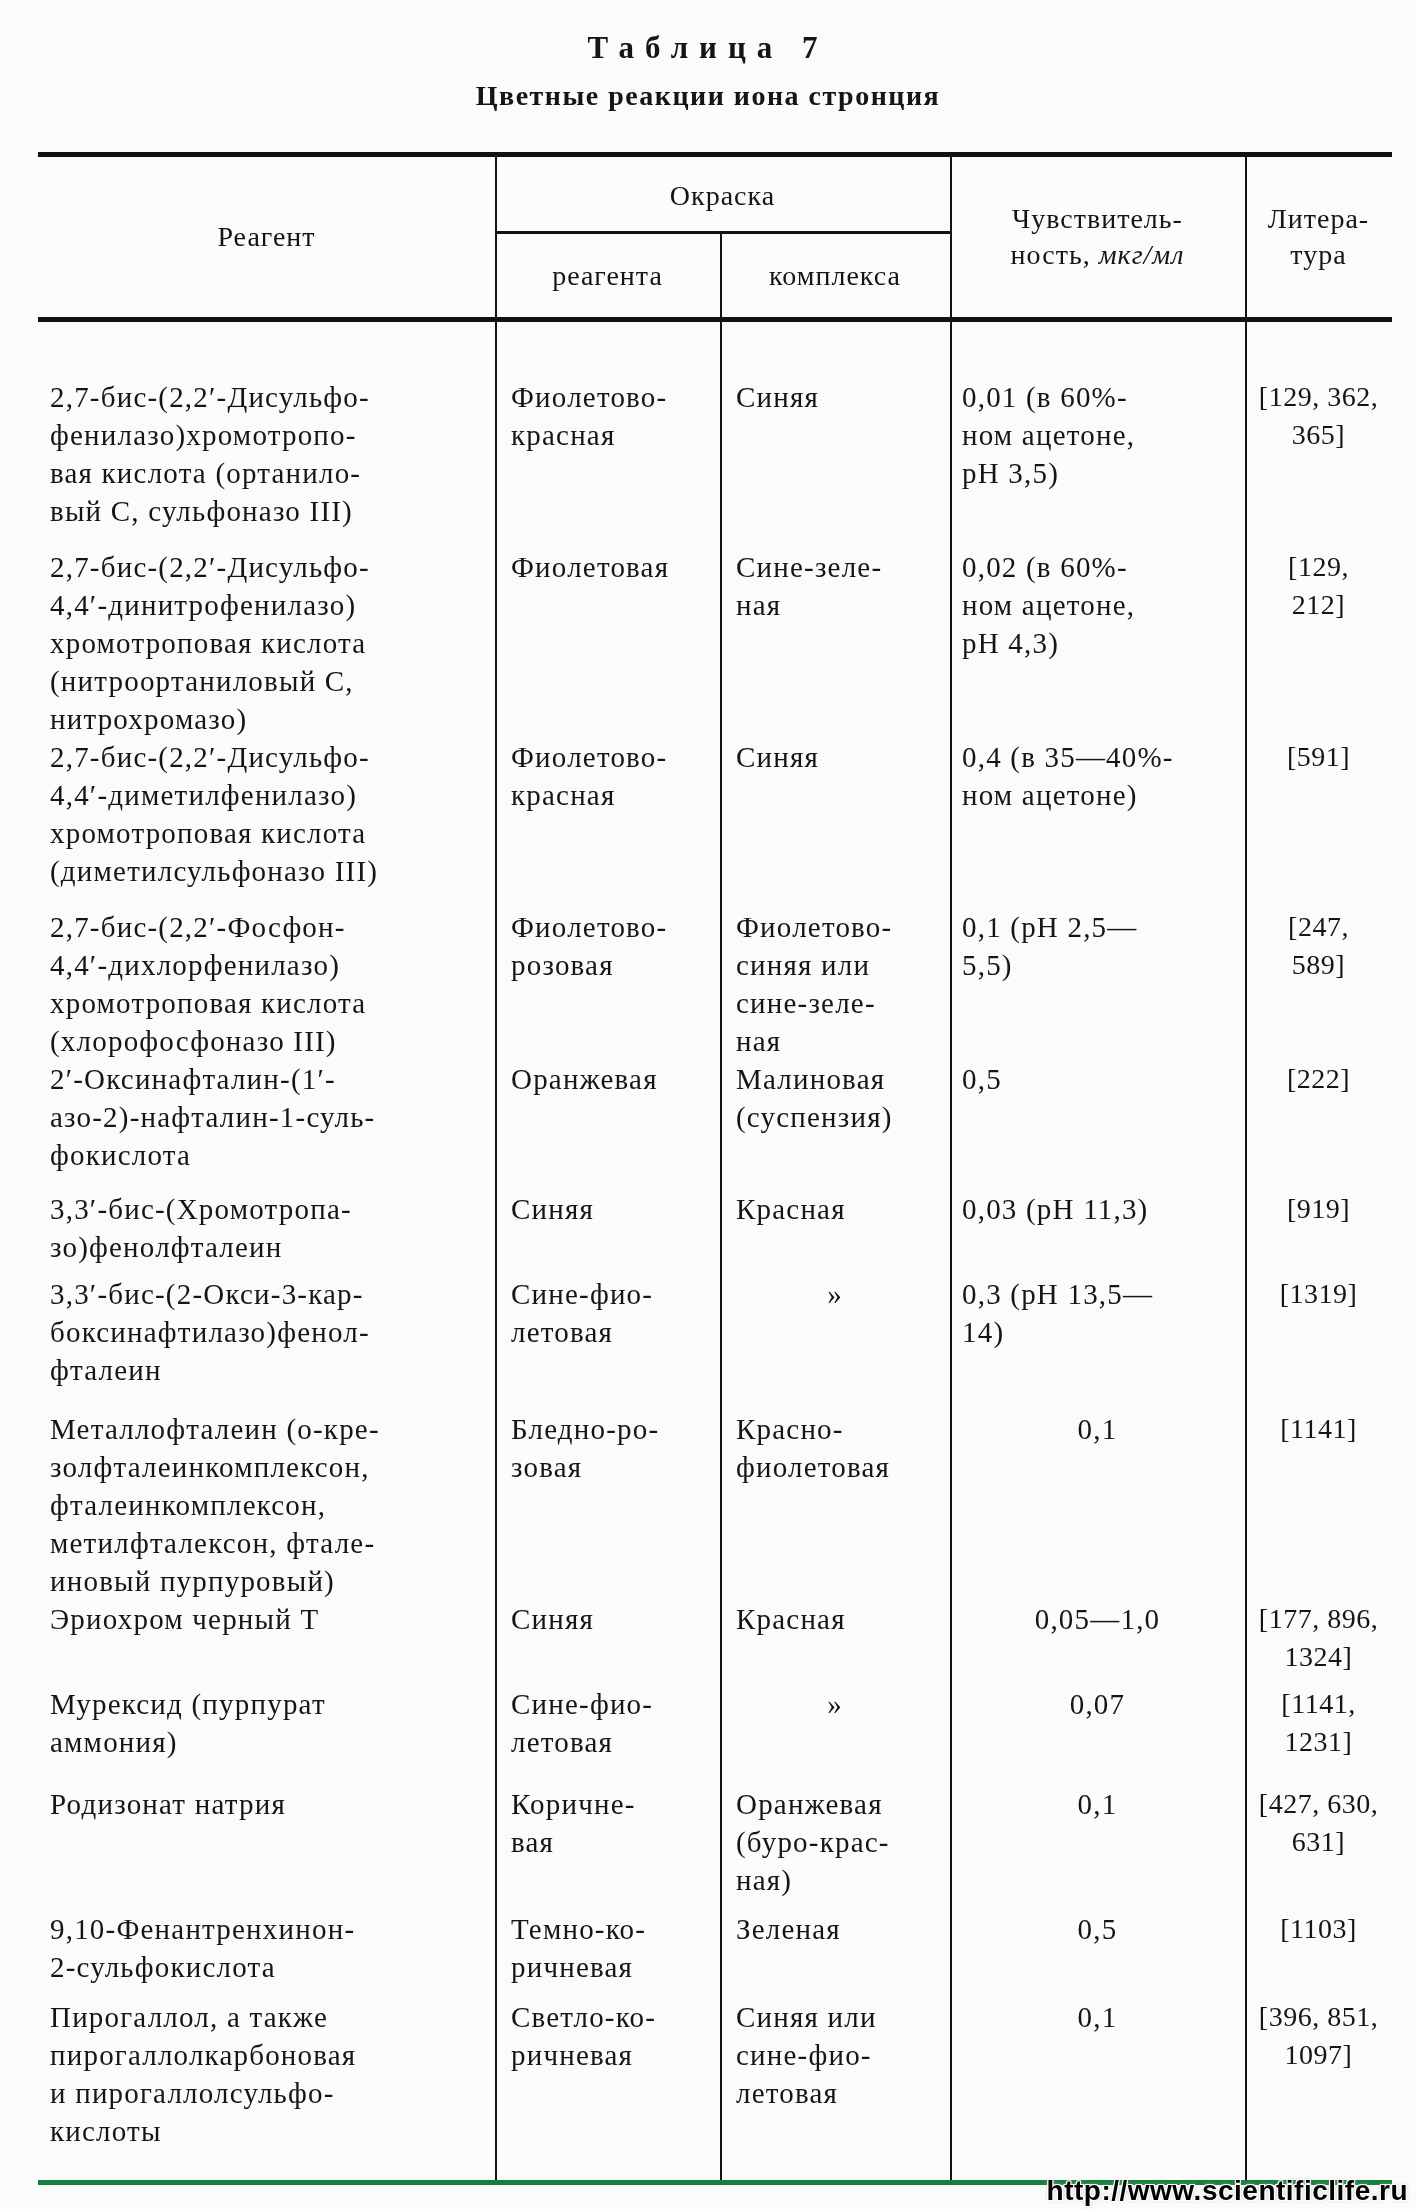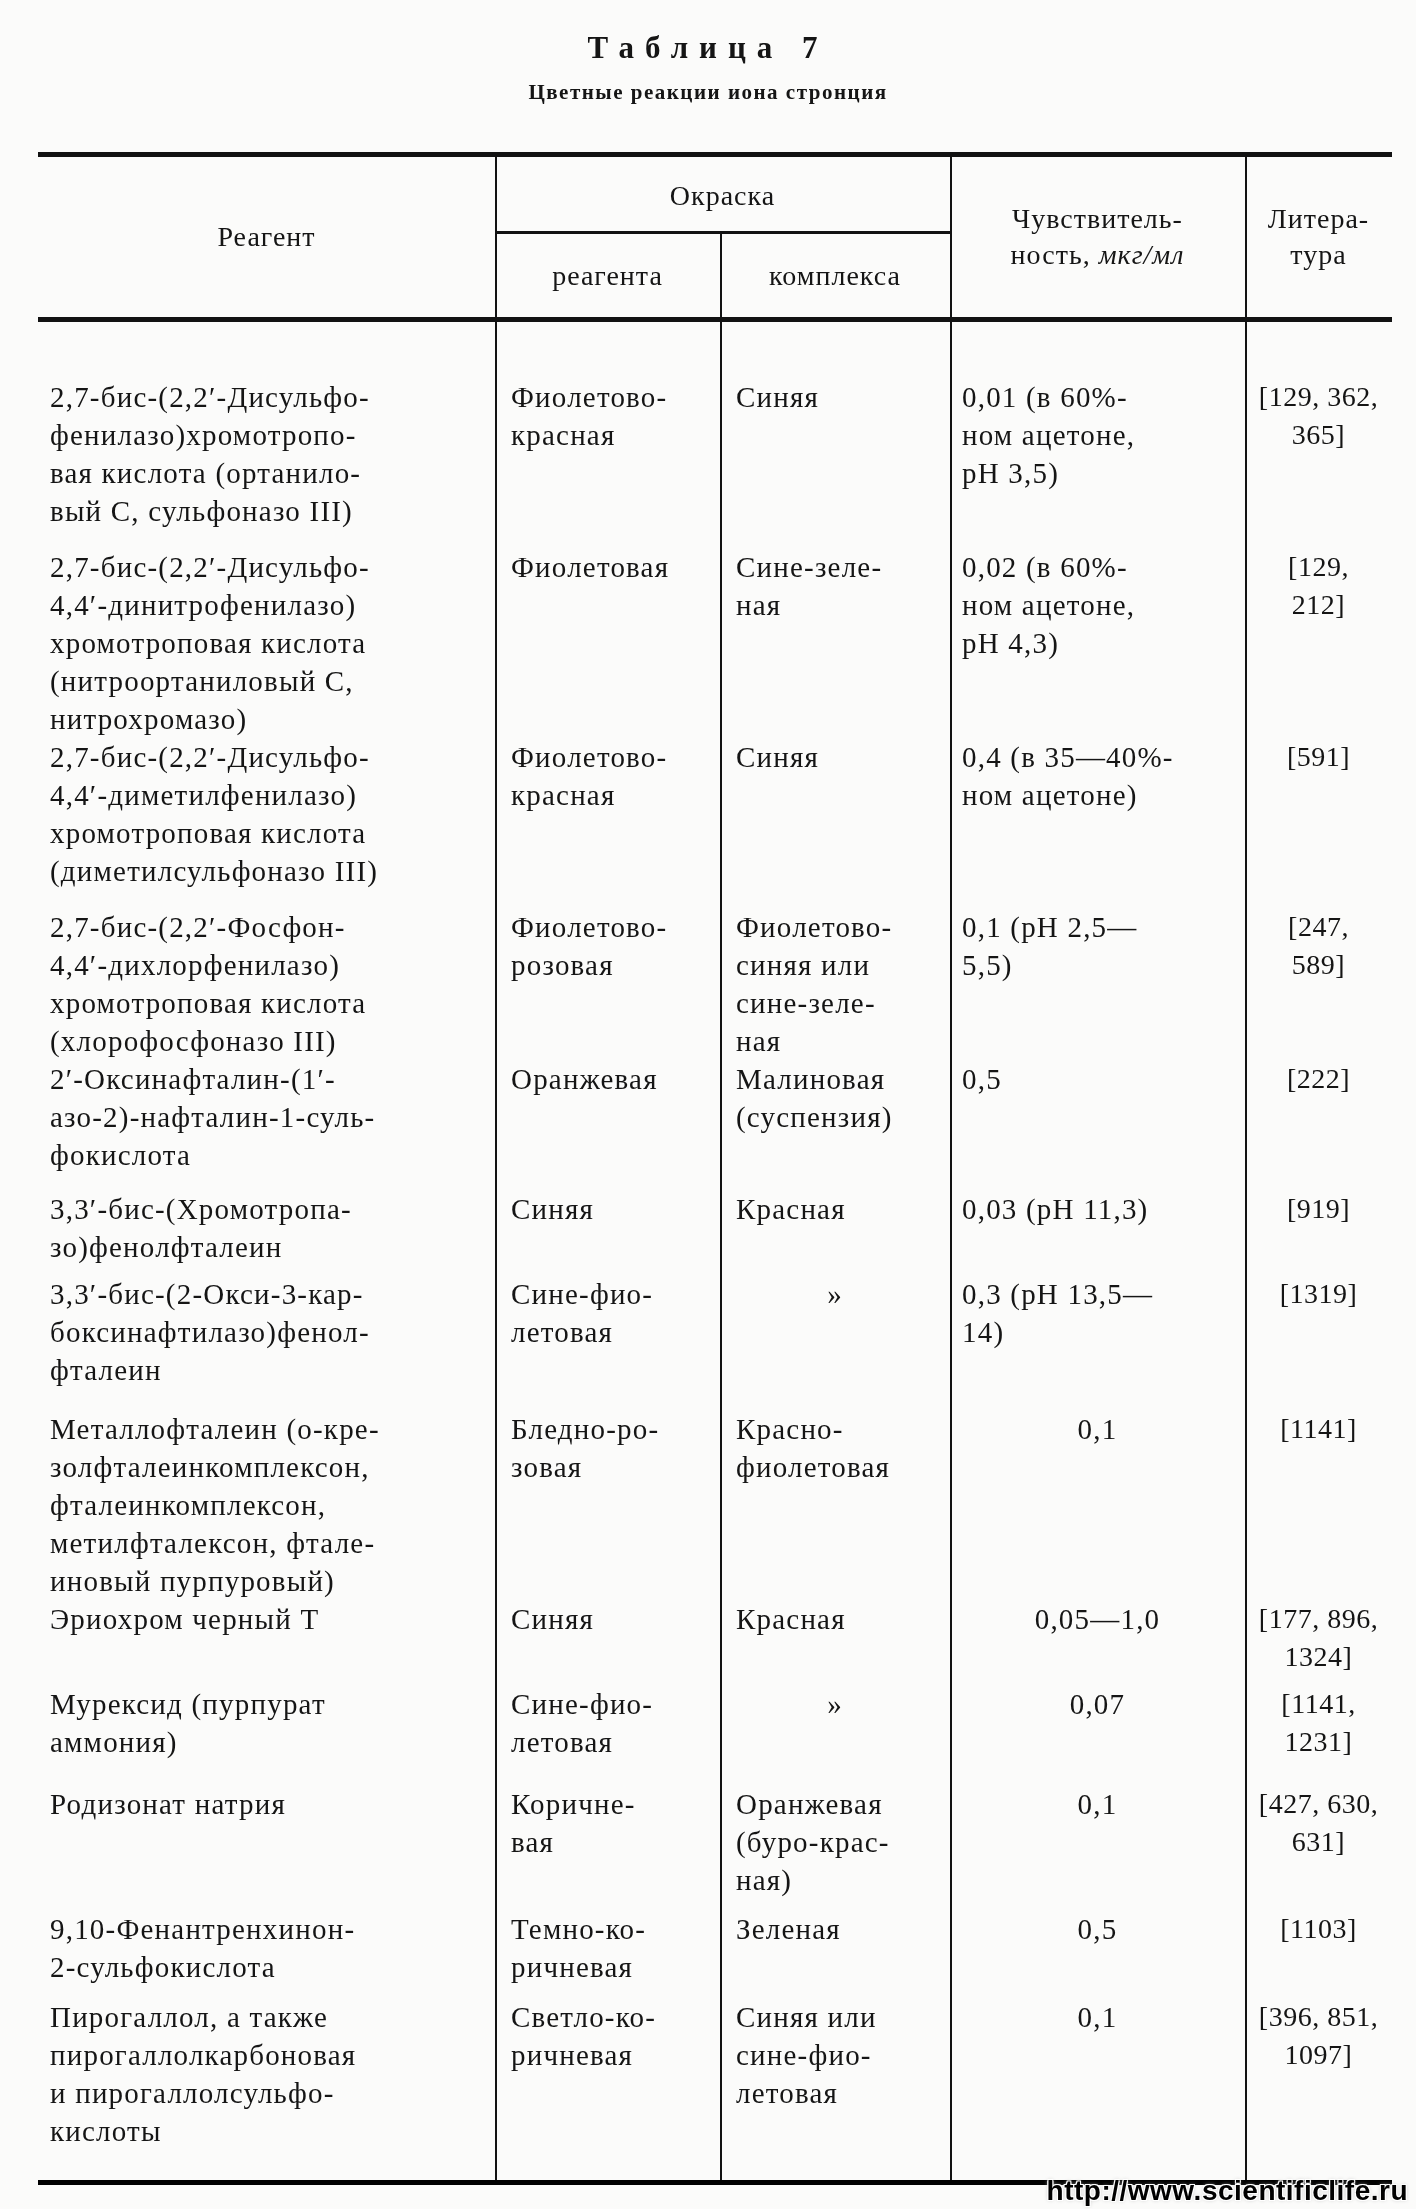--- a/index.html
+++ b/index.html
@@ -11,21 +11,21 @@
     position:relative;
     overflow:hidden;
   }
   .page-title{
     position:absolute;top:30px;left:0;width:100%;
     text-align:center;font-size:31px;font-weight:bold;
     letter-spacing:11px;
   }
   .page-subtitle{
     position:absolute;top:80px;left:0;width:100%;
-    text-align:center;font-size:21px;font-weight:bold;
+    text-align:center;font-size:28px;font-weight:bold;
     letter-spacing:1.5px;
   }
   .tbl{
     position:absolute;left:38px;top:152px;width:1354px;
   }
   .hdr{
     position:relative;height:170px;box-sizing:border-box;
     border-top:5px solid #121212;border-bottom:5px solid #121212;
     font-size:28px;line-height:36px;
   }
@@ -39,21 +39,21 @@
   .h-lit{left:1207px;top:0;width:147px;height:160px;flex-direction:column;}
   .it{font-style:italic;}
   .hdr .vl{position:absolute;width:2px;background:#121212;}
   .vl1{left:457px;top:0;bottom:0;}
   .vl2{left:682px;top:74px;bottom:0;}
   .vl3{left:912px;top:0;bottom:0;}
   .vl4{left:1207px;top:0;bottom:0;}
   .tbody{
     position:relative;height:1863px;box-sizing:border-box;
     padding-top:56px;
-    border-bottom:5px solid #000000;
+    border-bottom:5px solid #15803d;
     font-size:29px;line-height:38px;letter-spacing:1.2px;
   }
   .tbody .bvl{position:absolute;width:2px;background:#121212;top:0;bottom:0;}
   .bvl1{left:457px;} .bvl2{left:682px;} .bvl3{left:912px;} .bvl4{left:1207px;}
   .row{display:flex;align-items:flex-start;}
   .cell{white-space:pre-line;box-sizing:border-box;}
   .c-reagent{width:457px;padding-left:12px;}
   .c-rcolor{width:225px;padding-left:16px;}
   .c-ccolor{width:230px;padding-left:16px;}
   .c-sens{width:295px;padding-left:12px;}

